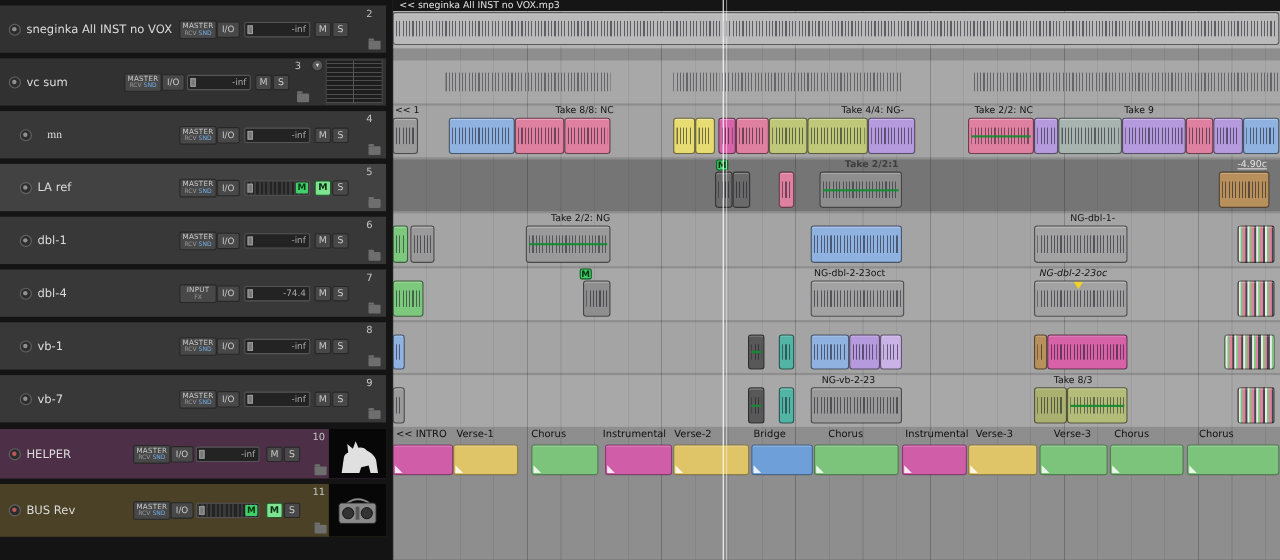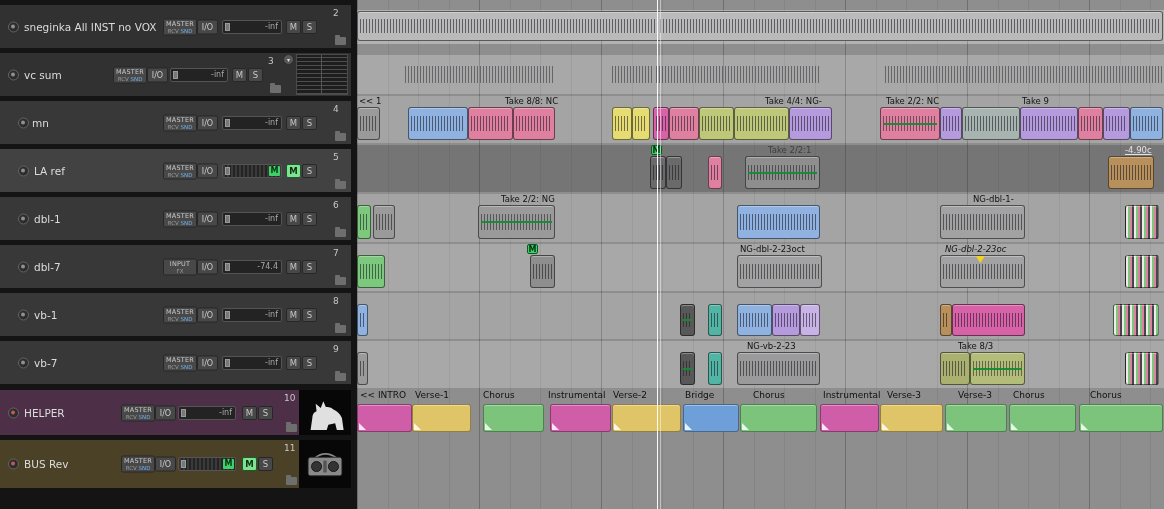--- a/index.html
+++ b/index.html
@@ -50,21 +50,21 @@
   .item{position:absolute;border:1px solid rgba(10,10,10,.55);border-radius:3px;box-sizing:border-box;
         box-shadow:inset 0 1px 0 rgba(255,255,255,.3);}
   .item.multi{background:repeating-linear-gradient(90deg,#ececec 0 2px,#7cc87c 2px 4px,#e080a0 4px 6px,#46464a 6px 8px);}
   .wf{position:absolute;left:2px;right:2px;top:26%;bottom:26%;}
   .wf.dark{background:repeating-linear-gradient(90deg,rgba(18,18,28,.55) 0 1px,rgba(18,18,28,0) 1px 3px);}
   .wf.green{background:linear-gradient(rgba(20,140,50,.95),rgba(20,140,50,.95)) 0 50%/100% 2px no-repeat,
             repeating-linear-gradient(90deg,rgba(18,18,28,.5) 0 1px,rgba(18,18,28,0) 1px 3px);}
   .wfseg{position:absolute;top:28%;bottom:28%;background:repeating-linear-gradient(90deg,rgba(66,66,70,.65) 0 1px,rgba(66,66,70,0) 1px 3px);}
   .flag{position:absolute;top:0;left:42%;width:9px;height:7px;background:#f2d224;clip-path:polygon(0 0,100% 0,50% 100%);}
   .ilabel{position:absolute;top:0;font-size:8.5px;line-height:10px;color:#111;white-space:nowrap;}
-  .ilabel.dim{color:#3e3e3e;}
+  .ilabel.dim{color:#3e3e3e;font-weight:bold;}
   .ilabel.light{color:#e2e2e2;}
   .mbadge{position:absolute;top:0;width:11px;height:10px;background:#3fd06a;color:#06300f;font-size:8px;font-weight:bold;
           text-align:center;line-height:9px;border-radius:2px;border:1px solid #0a5a22;box-sizing:border-box;}
   .rlabel{position:absolute;font-size:9px;color:#101010;white-space:nowrap;}
   .region{position:absolute;border-radius:3px;border:1px solid rgba(0,0,0,.35);box-sizing:border-box;
           box-shadow:inset 0 1px 0 rgba(255,255,255,.35);}
   .region::after{content:"";position:absolute;left:1px;bottom:1px;width:0;height:0;
                  border-left:7px solid rgba(255,255,255,.85);border-top:7px solid transparent;}
   .playhead{position:absolute;top:0;bottom:0;width:1px;background:rgba(255,255,255,.95);z-index:6;}
   .playhead.dim{background:rgba(255,255,255,.45);}
@@ -103,21 +103,21 @@
         </div>
         <div class="btn ms" style="left: 232px;">M</div>
         <div class="btn ms" style="left: 248px;">S</div>
         <span class="tnum" style="left: 268px;">3</span>
         <span class="folder" style="left: 270px;"></span>
         <div class="meter"></div>
         <span class="dropdown">▾</span>
       </div>
       <div class="track" style="top: 101px; height: 43px; background: rgb(56, 56, 56);">
         <span class="recarm" style="left: 18px;"></span>
-        <span class="tname" style="left: 32px;">mn</span>
+        <span class="tname" style="left: 43px; font-family: Liberation Serif, serif;">mn</span>
         <div class="btn route" style="left: 163px;">
           <span class="l1">MASTER</span>
           <span class="l2"><span class="rb1">RCV</span> <span class="rb2">SND</span></span>
         </div>
         <div class="btn io" style="left: 197px;">I/O</div>
         <div class="fader" style="left: 222px; width: 60px;">
           <span class="fval">-inf</span>
         </div>
         <div class="btn ms" style="left: 286px;">M</div>
         <div class="btn ms" style="left: 302px;">S</div>
@@ -151,21 +151,21 @@
         <div class="fader" style="left: 222px; width: 60px;">
           <span class="fval">-inf</span>
         </div>
         <div class="btn ms" style="left: 286px;">M</div>
         <div class="btn ms" style="left: 302px;">S</div>
         <span class="tnum" style="left: 333px;">6</span>
         <span class="folder" style="left: 335px;"></span>
       </div>
       <div class="track" style="top: 245px; height: 43px; background: rgb(56, 56, 56);">
         <span class="recarm" style="left: 18px;"></span>
-        <span class="tname" style="left: 34px;">dbl-7</span>
+        <span class="tname" style="left: 34px;">dbl-4</span>
         <div class="btn route" style="left: 163px;">
           <span class="l1">INPUT</span>
           <span class="l2"><span class="rb1">FX</span> <span class="rb2"></span></span>
         </div>
         <div class="btn io" style="left: 197px;">I/O</div>
         <div class="fader" style="left: 222px; width: 60px;">
           <span class="fval">-74.4</span>
         </div>
         <div class="btn ms" style="left: 286px;">M</div>
         <div class="btn ms" style="left: 302px;">S</div>
@@ -245,20 +245,23 @@
             <path d="M14 13 Q26 3 40 13" fill="none" stroke="#888" stroke-width="2"></path>
             <rect x="6" y="12" width="40" height="22" rx="3" fill="#8a8a8a" stroke="#222"></rect>
             <circle cx="16" cy="23" r="6" fill="#333" stroke="#111"></circle>
             <circle cx="36" cy="23" r="6" fill="#333" stroke="#111"></circle>
             <rect x="24" y="16" width="4" height="14" fill="#555"></rect>
           </svg>
         </div>
       </div>
     </div>
   <div class="arrange">
+    <div class="ruler">
+      <span class="rlbl">&lt;&lt; sneginka All INST no VOX.mp3</span>
+    </div>
     <div id="lanes">
         <div class="lane" style="top: 10px; height: 34px; background-color: rgb(178, 178, 178);">
           <div class="item" style="left: 0px; width: 806px; top: 1px; height: 30px; background: rgb(186, 186, 186);">
             <div class="wf dark"></div>
           </div>
         </div>
         <div class="lane" style="top: 55px; height: 39px; background-color: rgb(168, 168, 168);">
           <div class="wfseg" style="left: 48px; width: 150px;"></div>
           <div class="wfseg" style="left: 255px; width: 42px;"></div>
           <div class="wfseg" style="left: 299px; width: 164px;"></div>

